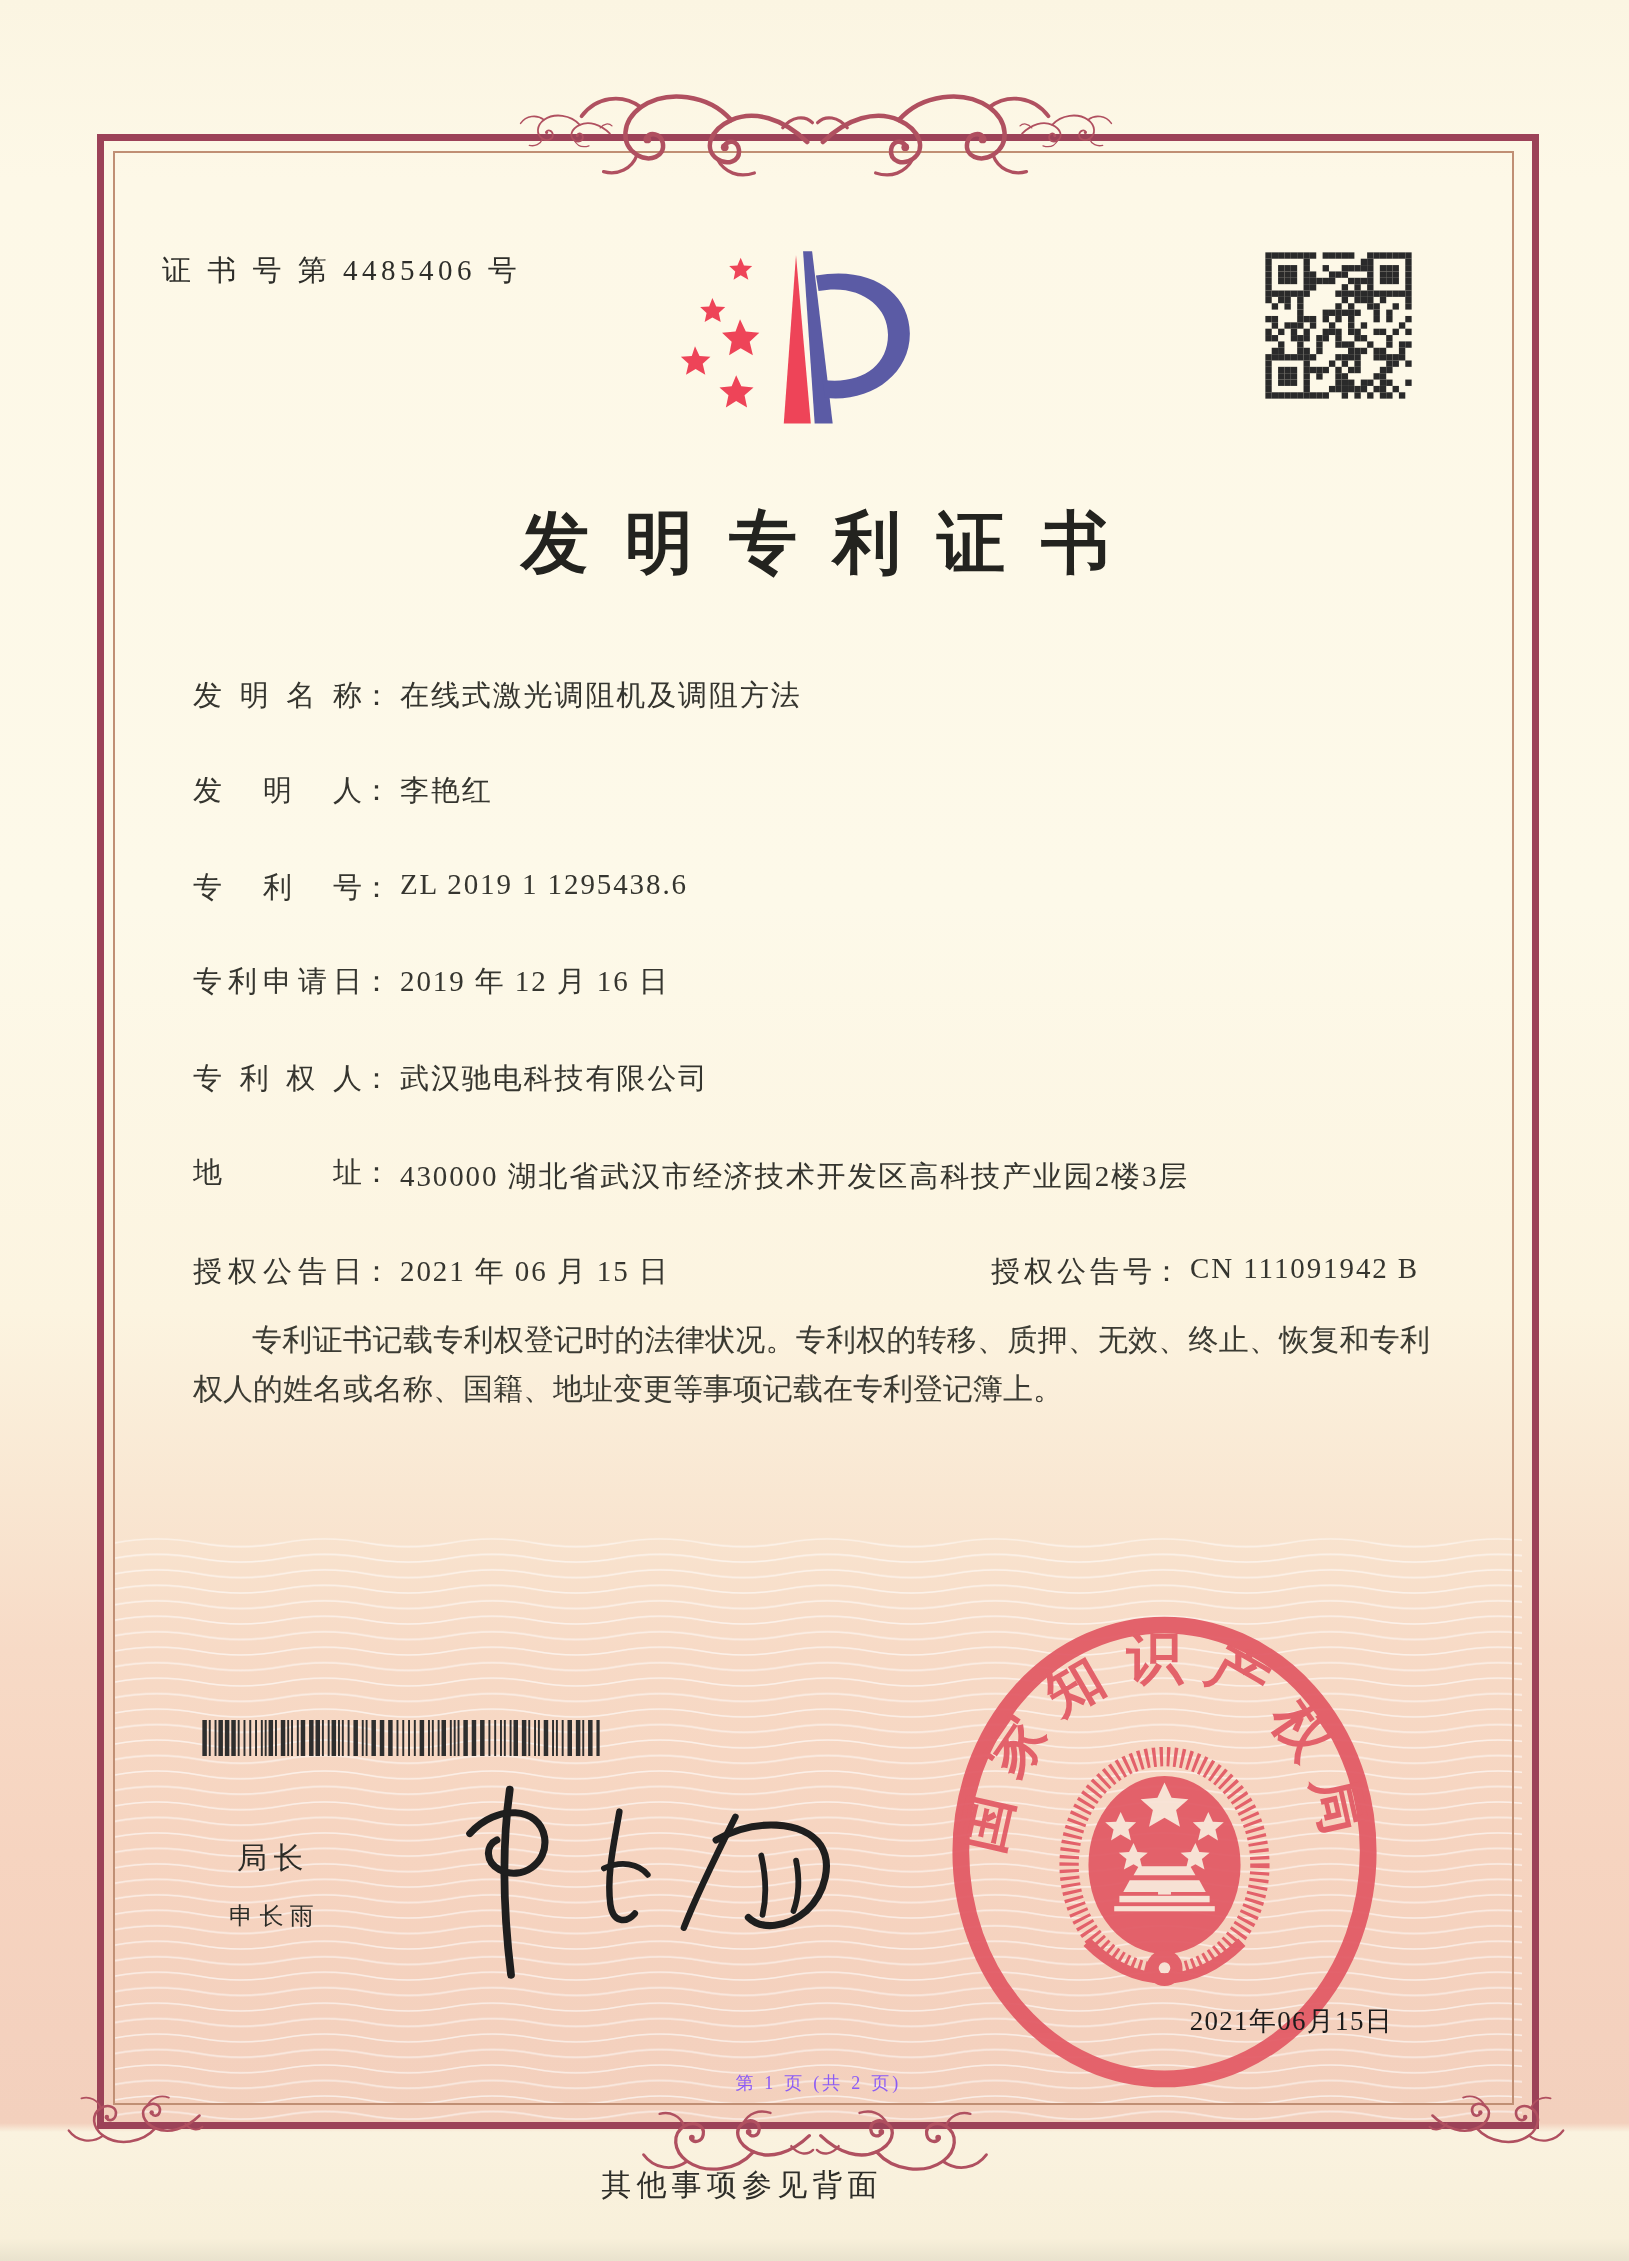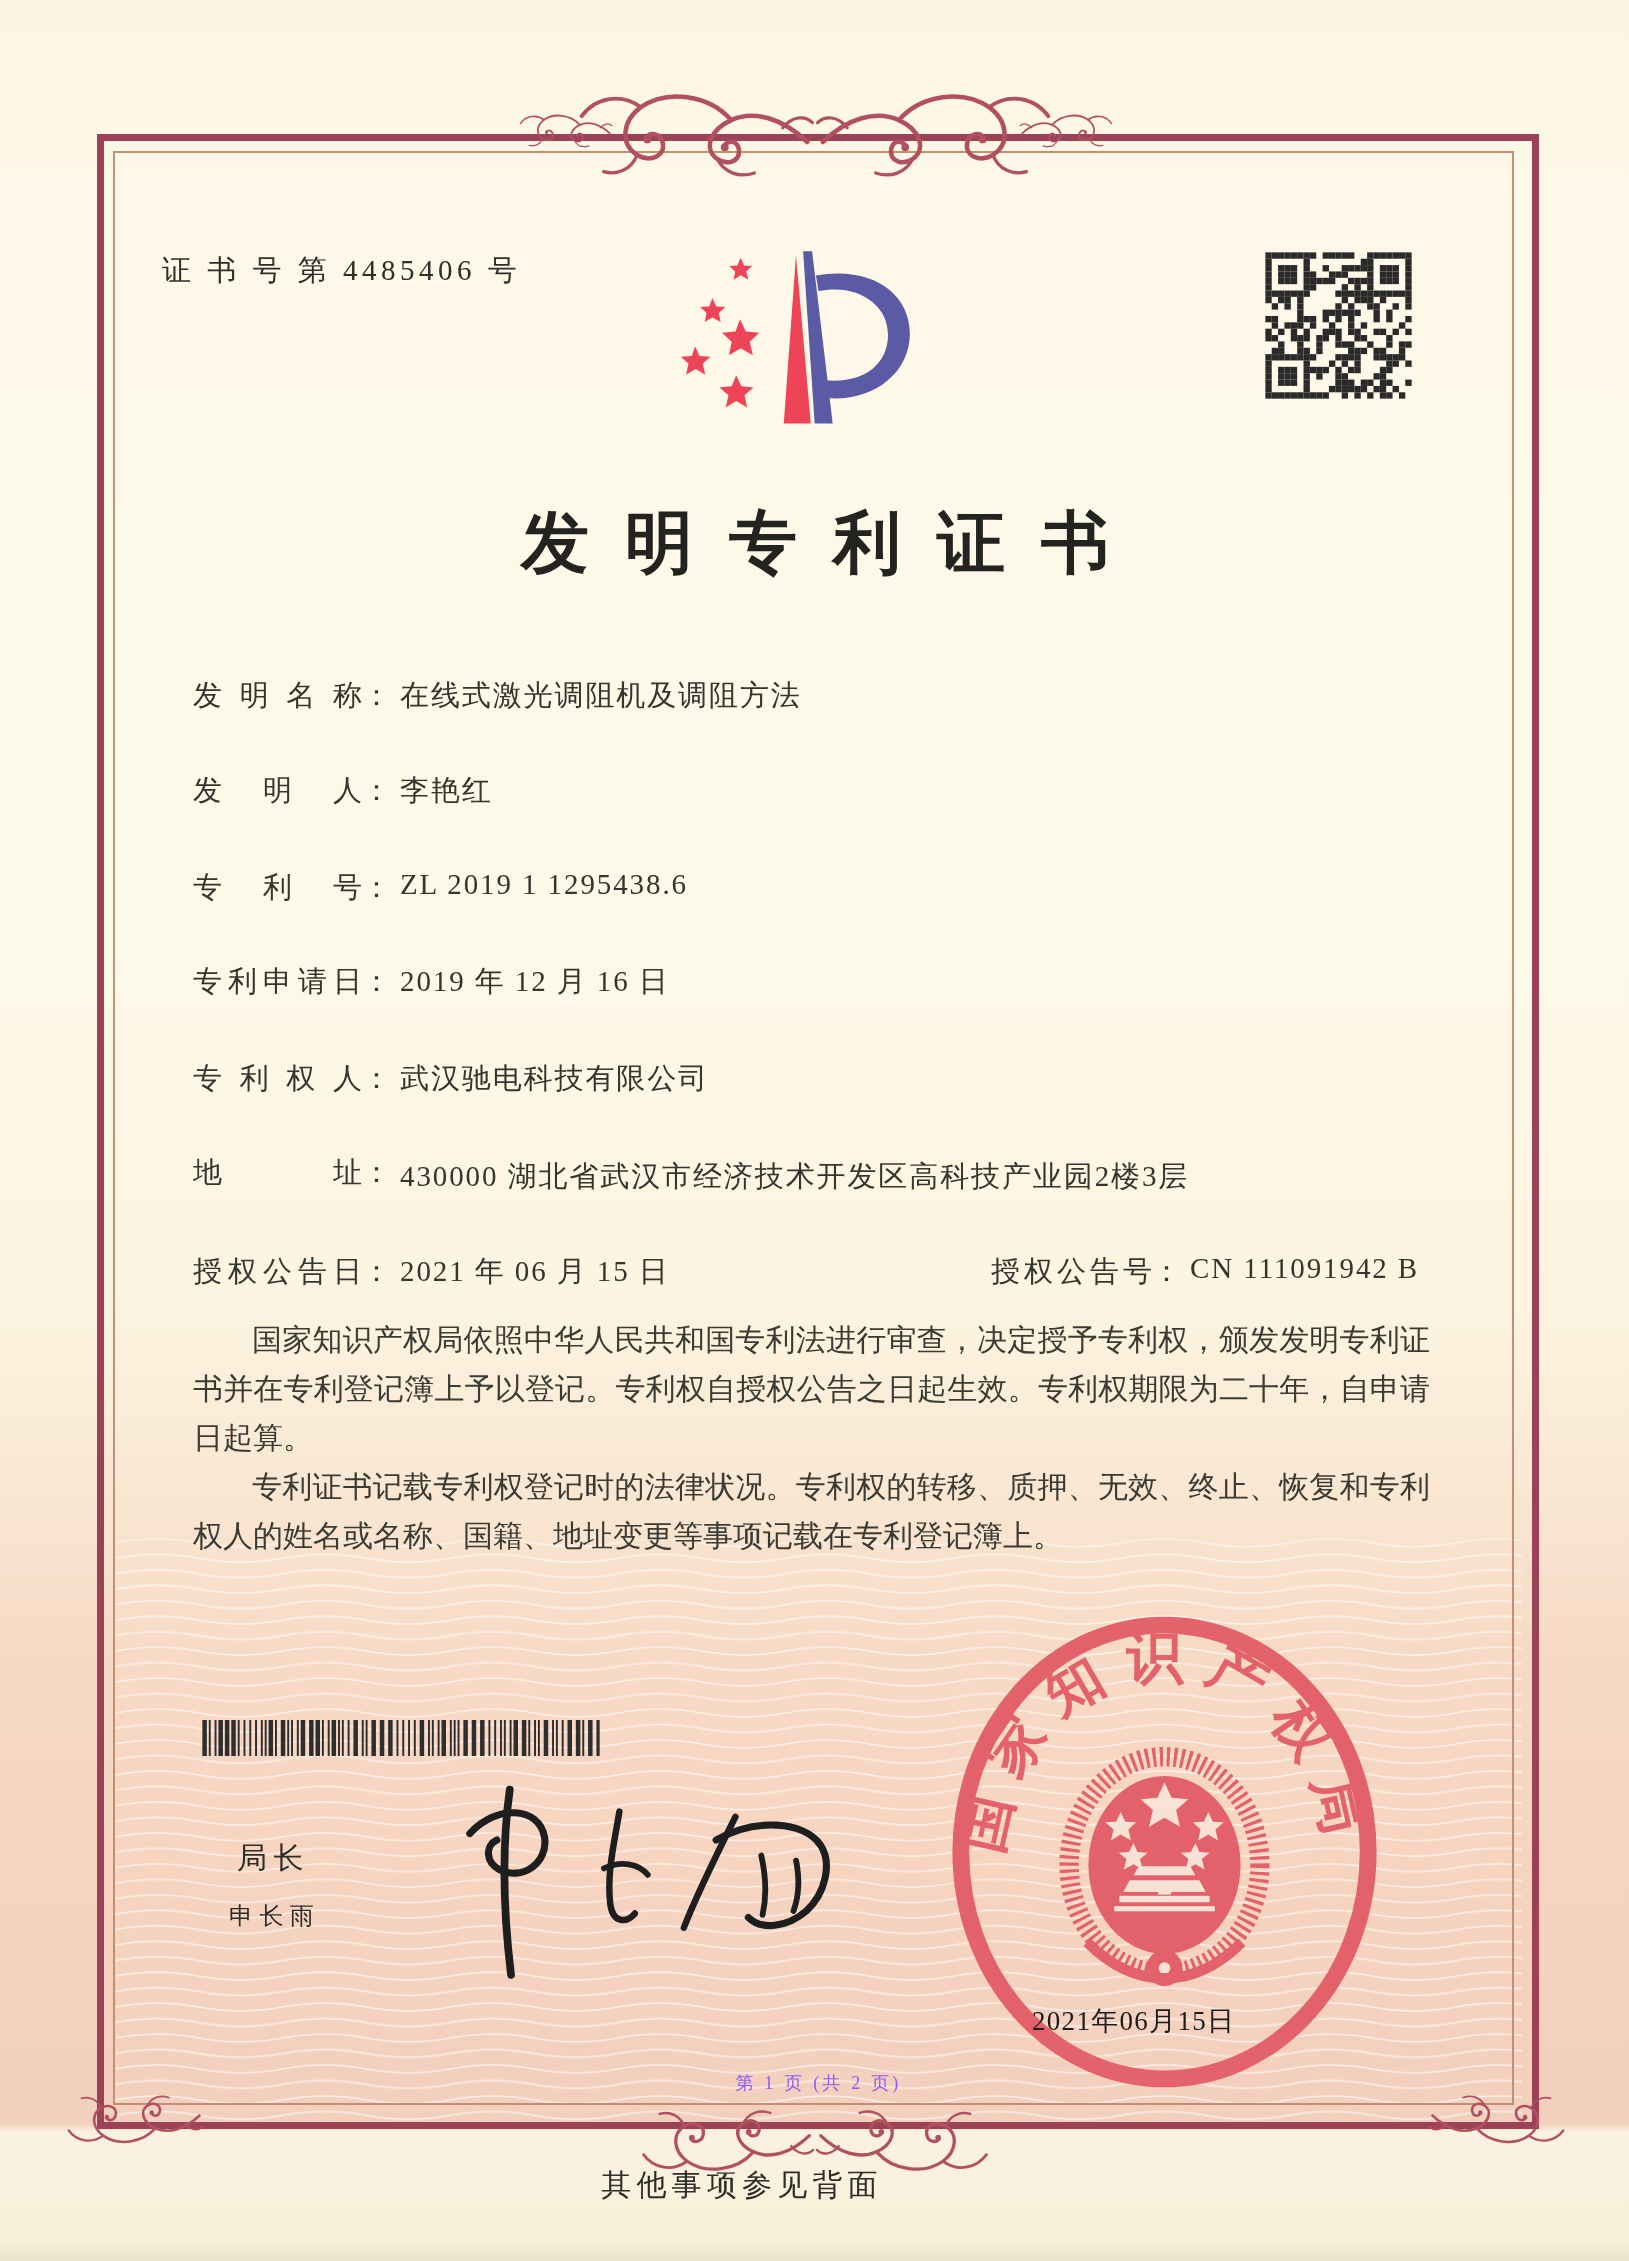--- a/index.html
+++ b/index.html
@@ -29,21 +29,21 @@
   .fvalue{display:inline-block;vertical-align:top;letter-spacing:1.9px;}
   .fvalue.wrap{white-space:normal;width:1006px;line-height:46px;}
   .grant2{position:absolute;left:798px;top:0;}
   
   .bodytext{left:193px;top:1315px;width:1237px;font-size:30px;line-height:49px;
     color:#3b3b33;text-align:justify;}
   .bodytext p{margin:0;text-indent:59px;}
   
   .director-title{left:213px;top:1838px;font-size:30px;letter-spacing:6.4px;color:#2c2c27;margin-left:24px;}
   .director-name{left:213px;top:1900px;font-size:24px;letter-spacing:6.4px;color:#2c2c27;margin-left:16px;}
-  .seal-date{left:1032px;top:2003px;width:361px;text-align:left;font-size:27px;
+  .seal-date{left:1032px;top:2003px;width:361px;text-align:right;font-size:27px;
     letter-spacing:1.3px;color:#1c1c1c;white-space:nowrap;}
   .page-no{left:97px;top:2071px;width:1443px;text-align:center;font-size:18px;
     letter-spacing:3.2px;color:#8b5cf6;}
   .back-note{left:97px;top:2165px;width:1290px;text-align:center;font-size:30px;
     letter-spacing:5.2px;color:#2d2d28;}
   svg{display:block;}
 </style>
 </head>
 <body>
 
@@ -415,21 +415,20 @@
   <span class="flabel">地址</span><span class="colon">：</span><span class="fvalue wrap">430000 湖北省武汉市经济技术开发区高科技产业园2楼3层</span>
 </div>
 <div class="abs row" style="top:1252px">
   <span class="flabel">授权公告日</span><span class="colon">：</span><span class="fvalue">2021 年 06 月 15 日</span>
   <span class="grant2">
     <span class="flabel" style="width:161px">授权公告号</span><span class="colon">：</span><span class="fvalue">CN 111091942 B</span>
   </span>
 </div>
 
 <div class="abs bodytext">
-  <p>国家知识产权局依照中华人民共和国专利法进行审查，决定授予专利权，颁发发明专利证书并在专利登记簿上予以登记。专利权自授权公告之日起生效。专利权期限为二十年，自申请日起算。</p>
   <p>专利证书记载专利权登记时的法律状况。专利权的转移、质押、无效、终止、恢复和专利权人的姓名或名称、国籍、地址变更等事项记载在专利登记簿上。</p>
 </div>
 
 <svg class="abs" id="barcode" style="left:202px;top:1720px;" width="398" height="36" viewBox="0 0 618 56">
     <rect x="0" y="0" width="7" height="56" fill="#2e2e2e"></rect>
     <rect x="10" y="0" width="3" height="56" fill="#2e2e2e"></rect>
     <rect x="19" y="0" width="3" height="56" fill="#2e2e2e"></rect>
     <rect x="25" y="0" width="7" height="56" fill="#2e2e2e"></rect>
     <rect x="35" y="0" width="7" height="56" fill="#2e2e2e"></rect>
     <rect x="45" y="0" width="7" height="56" fill="#2e2e2e"></rect>

